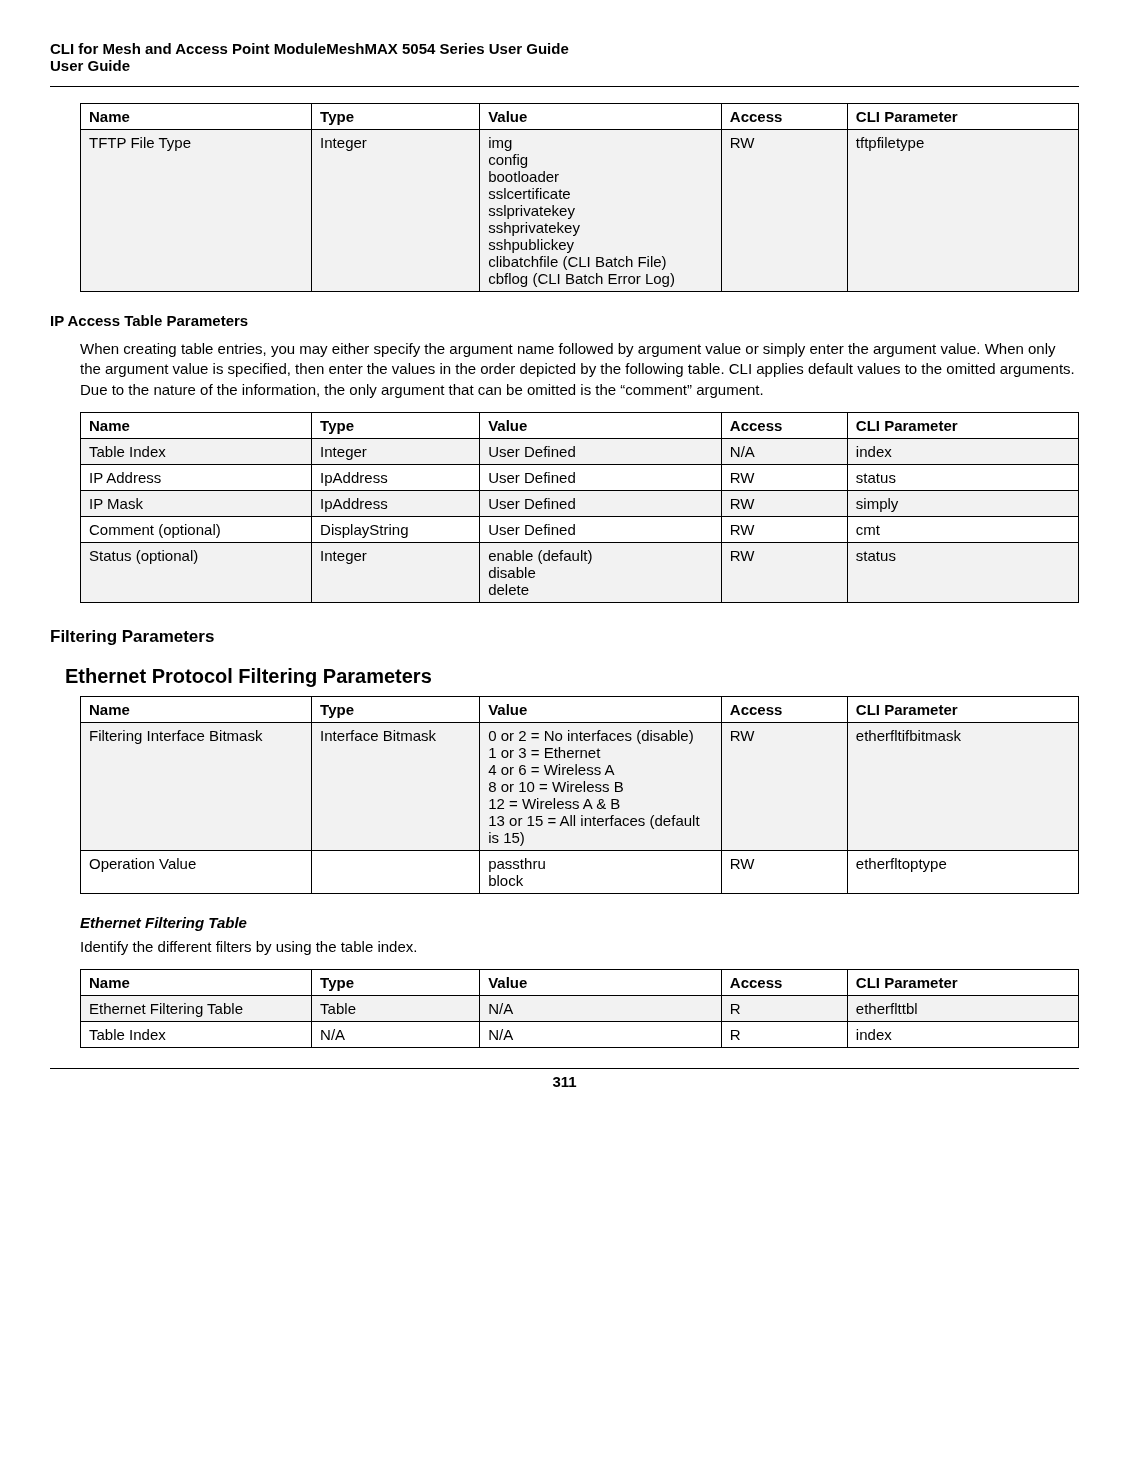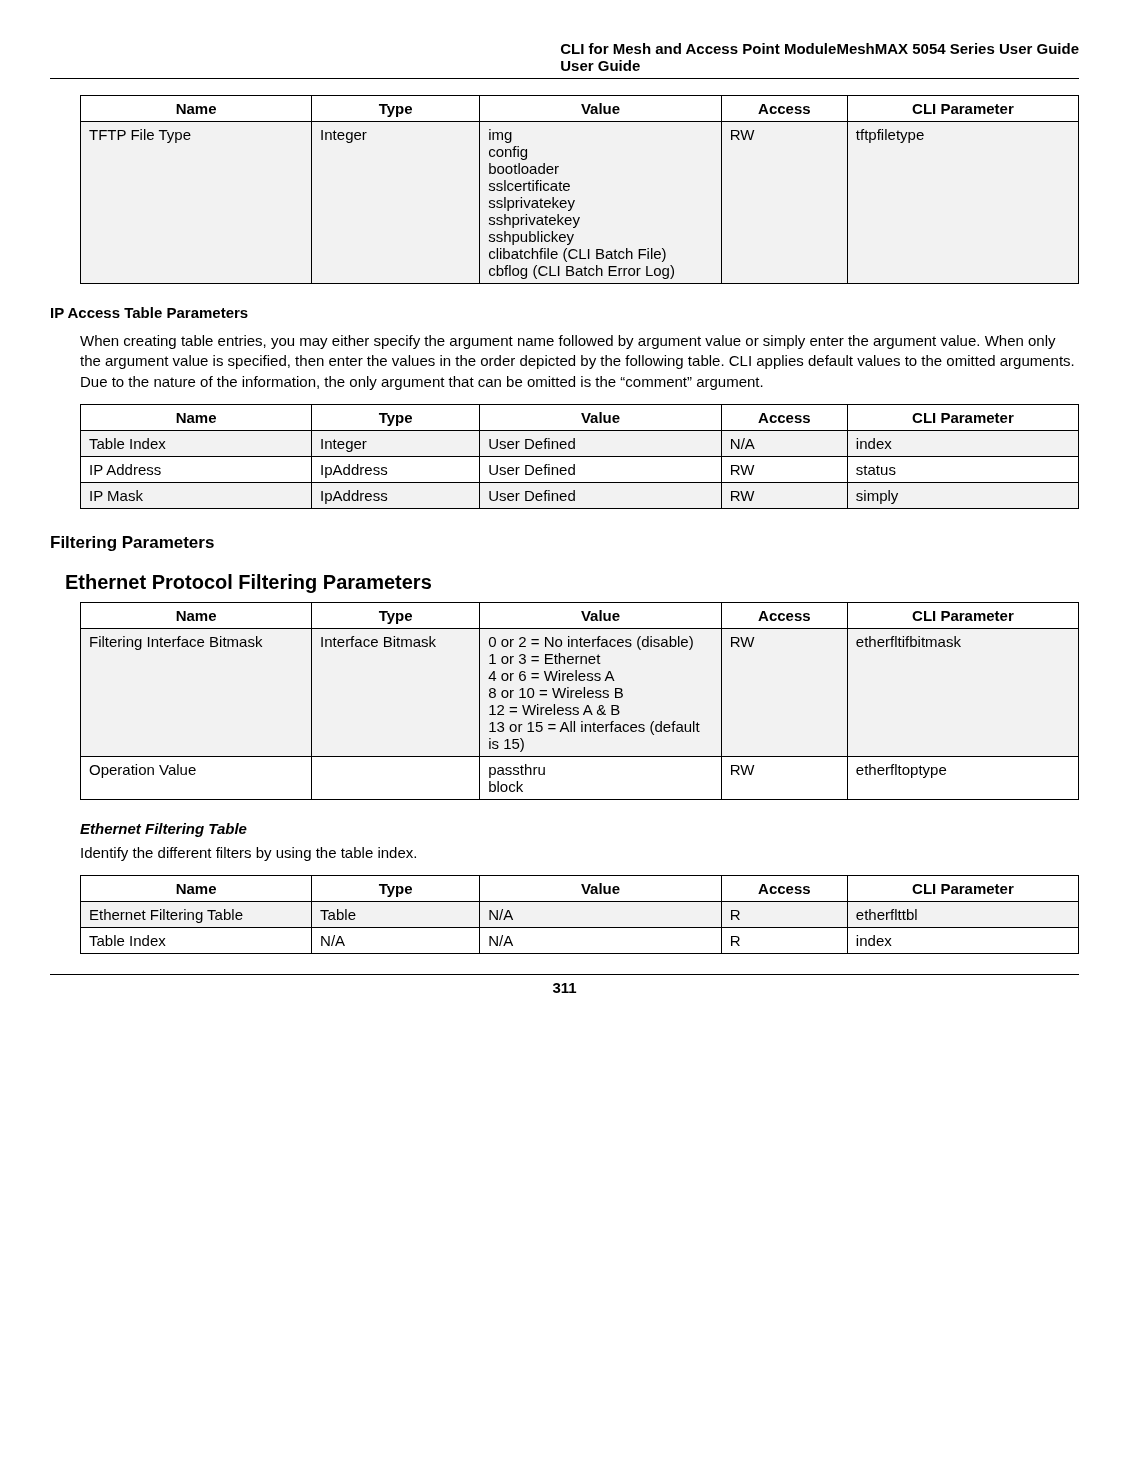--- a/index.html
+++ b/index.html
@@ -5,44 +5,43 @@
   body {
     font-family: Arial, Helvetica, sans-serif;
     margin: 0;
     padding: 40px 50px;
     width: 1129px;
     box-sizing: border-box;
     color: #000;
   }
   .header-row {
     display: flex;
-    justify-content: flex-end;
+    justify-content: flex-start;
     font-weight: bold;
     font-size: 15px;
-    margin-bottom: 4px;
+    margin-bottom: 12px;
   }
   .header-line {
     border-bottom: 1px solid #000;
     margin-bottom: 16px;
   }
   table {
     border-collapse: collapse;
     width: 100%;
     margin: 8px 0 20px 30px;
     font-size: 15px;
     width: calc(100% - 30px);
   }
   th, td {
     border: 1px solid #000;
     padding: 4px 8px;
     text-align: left;
     vertical-align: top;
   }
   th {
-    text-align: center;
     font-weight: bold;
   }
   .col-name   { width: 22%; }
   .col-type   { width: 16%; }
   .col-value  { width: 23%; }
   .col-access { width: 12%; }
   .col-cli    { width: 22%; }
   h1 { font-size: 15px; font-weight: bold; margin: 20px 0 10px 0; }
   h2 { font-size: 17px; font-weight: bold; margin: 24px 0 14px 0; }
   h3 { font-size: 20px; font-weight: bold; margin: 18px 0 6px 15px; }
@@ -130,20 +129,36 @@
         <td>RW</td>
         <td>status</td>
       </tr>
       <tr>
         <td>IP Mask</td>
         <td>IpAddress</td>
         <td style="white-space: pre-line;">User Defined</td>
         <td>RW</td>
         <td>simply</td>
       </tr>
+      <tr>
+        <td>Comment (optional)</td>
+        <td>DisplayString</td>
+        <td style="white-space: pre-line;">User Defined</td>
+        <td>RW</td>
+        <td>cmt</td>
+      </tr>
+      <tr>
+        <td>Status (optional)</td>
+        <td>Integer</td>
+        <td style="white-space: pre-line;">enable (default)
+disable
+delete</td>
+        <td>RW</td>
+        <td>status</td>
+      </tr>
     </tbody>
 </table>
 
 <h2>Filtering Parameters</h2>
 <h3>Ethernet Protocol Filtering Parameters</h3>
 
 <table>
   <thead>
     <tr>
       <th class="col-name">Name</th>

